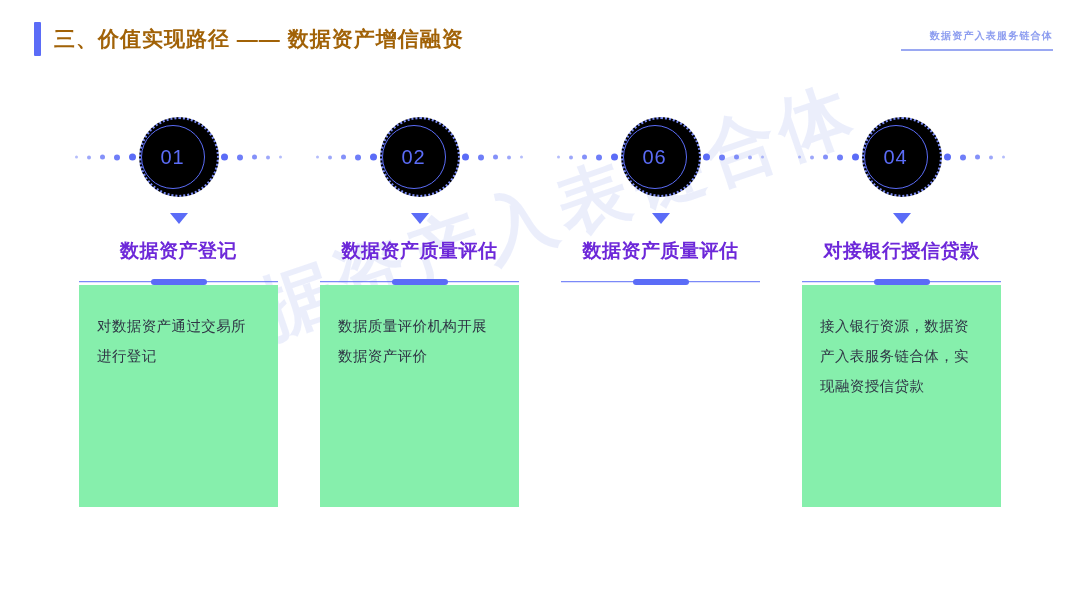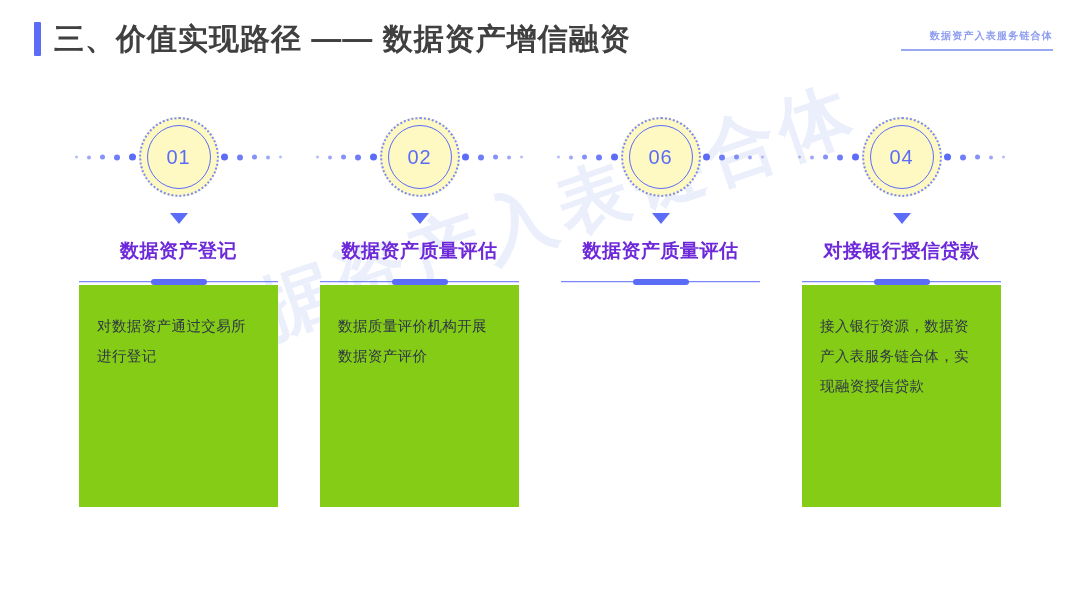--- a/index.html
+++ b/index.html
@@ -35,23 +35,23 @@
     display:flex;
     align-items:center;
   }
   .title-bar{
     width:7px;height:34px;
     background:#5b6cf7;
     border-radius:1px;
     margin-right:13px;
   }
   .title-text{
-    font-size:30px;
+    font-size:21px;
     font-weight:700;
-    color:#404040;
+    color:#a16207;
     letter-spacing:1px;
     white-space:nowrap;
     line-height:34px;
   }
 
   .corner-tag{
     position:absolute;
     right:27px; top:29px;
     text-align:right;
   }
@@ -91,22 +91,22 @@
   .circle-row{
     position:relative;
     width:199px;height:90px;
     display:flex;align-items:center;justify-content:center;
   }
   .circle-outer{
     position:relative;
     width:76px;height:76px;
     border-radius:50%;
     border:2px dotted #7c8cf5;
-    display:flex;align-items:center;justify-content:center;
-    background:#fef9c3;
+    display:flex;align-items:center;justify-content:flex-start;
+    background:#000000;
     z-index:2;
   }
   .circle-inner{
     width:62px;height:62px;
     border-radius:50%;
     border:1.6px solid #5b6cf7;
     display:flex;align-items:center;justify-content:center;
   }
   .circle-num{
     font-size:20px;
@@ -172,21 +172,21 @@
     position:relative;
     width:56px;height:6px;
     background:#5b6cf7;
     border-radius:3px;
   }
 
   
   .card{
     width:199px;
     height:222px;
-    background:#84cc16;
+    background:#86efac;
     box-sizing:border-box;
     padding:26px 18px 0 18px;
   }
   .card-text{
     font-size:14.5px;
     color:#2f3645;
     line-height:30px;
     letter-spacing:.4px;
   }
 </style>

